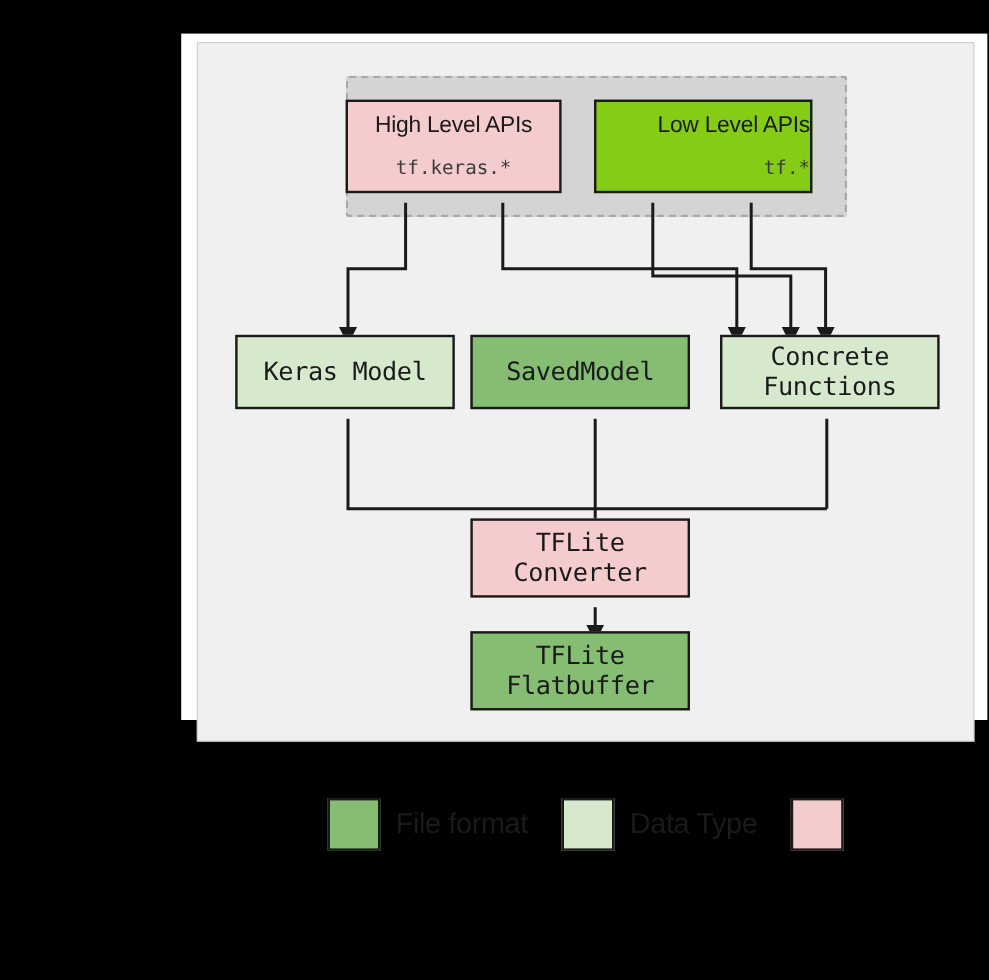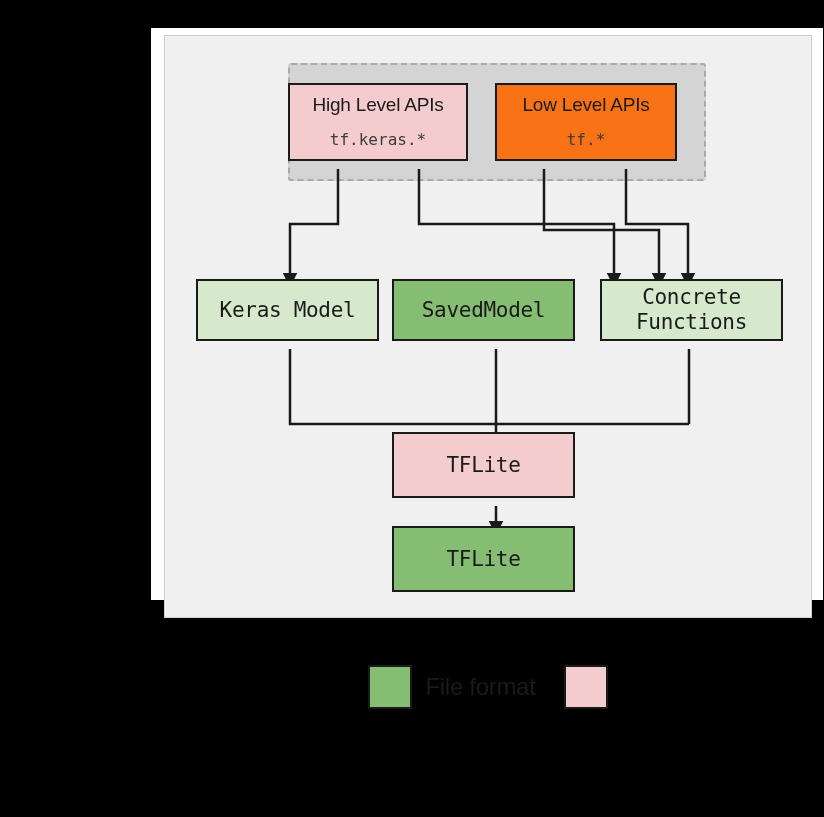--- a/index.html
+++ b/index.html
@@ -186,52 +186,58 @@
         </g>
       </svg>
 
     </div>
 
     <div class="node fill-infra" id="node-high-level" style="background: rgb(245, 204, 206);">
       <div class="title-sans">High Level APIs</div>
       <div class="sub-mono">tf.keras.*</div>
     </div>
 
-    <div class="node fill-infra" id="node-low-level" style="background: #f97316;">
+    <div class="node fill-infra" id="node-low-level" style="background: #84cc16; align-items: flex-end;">
       <div class="title-sans">Low Level APIs</div>
       <div class="sub-mono">tf.*</div>
     </div>
 
     <div class="node fill-datatype" id="node-keras" style="background: rgb(214, 233, 205);">
       <div class="title-mono">Keras Model</div>
     </div>
 
     <div class="node fill-fileformat" id="node-savedmodel" style="background: rgb(133, 189, 115);">
       <div class="title-mono">SavedModel</div>
     </div>
 
     <div class="node fill-datatype" id="node-concrete" style="background: rgb(214, 233, 205);">
       <div class="title-mono">Concrete</div>
       <div class="title-mono">Functions</div>
     </div>
 
     <div class="node fill-infra" id="node-converter" style="background: rgb(245, 204, 206);">
       <div class="title-mono">TFLite</div>
+      <div class="title-mono">Converter</div>
     </div>
 
     <div class="node fill-fileformat" id="node-flatbuffer" style="background: rgb(133, 189, 115);">
       <div class="title-mono">TFLite</div>
+      <div class="title-mono">Flatbuffer</div>
     </div>
 
     <div id="legend">
       <div class="legend-item">
         <div class="legend-swatch fill-fileformat" style="background: rgb(133, 189, 115);"></div>
         <div class="legend-label">File format</div>
       </div>
       <div class="legend-item">
+        <div class="legend-swatch fill-datatype" style="background: rgb(214, 233, 205);"></div>
+        <div class="legend-label">Data Type</div>
+      </div>
+      <div class="legend-item">
         <div class="legend-swatch fill-infra" style="background: rgb(245, 204, 206);"></div>
       </div>
     </div>
 
   </div>
 
   <div id="card-right-edge"></div>
 </div>
 
 </body></html>

